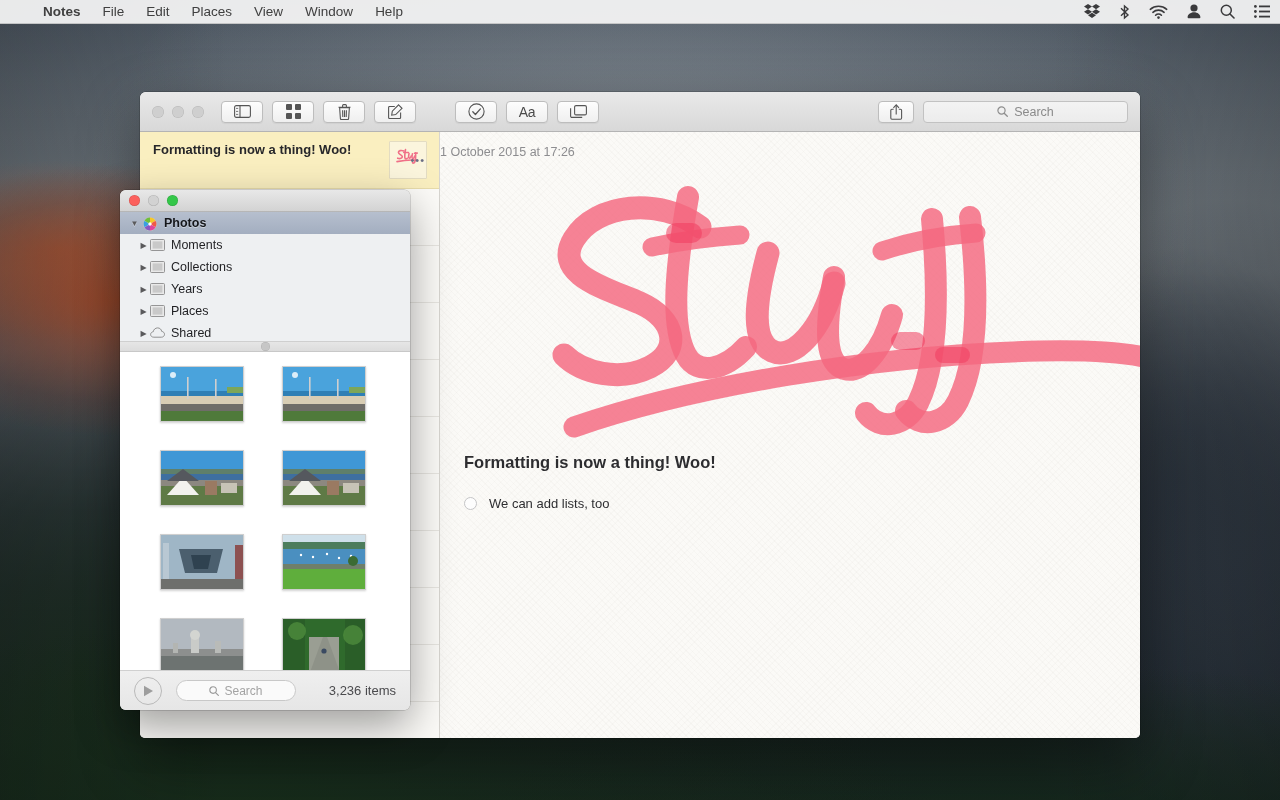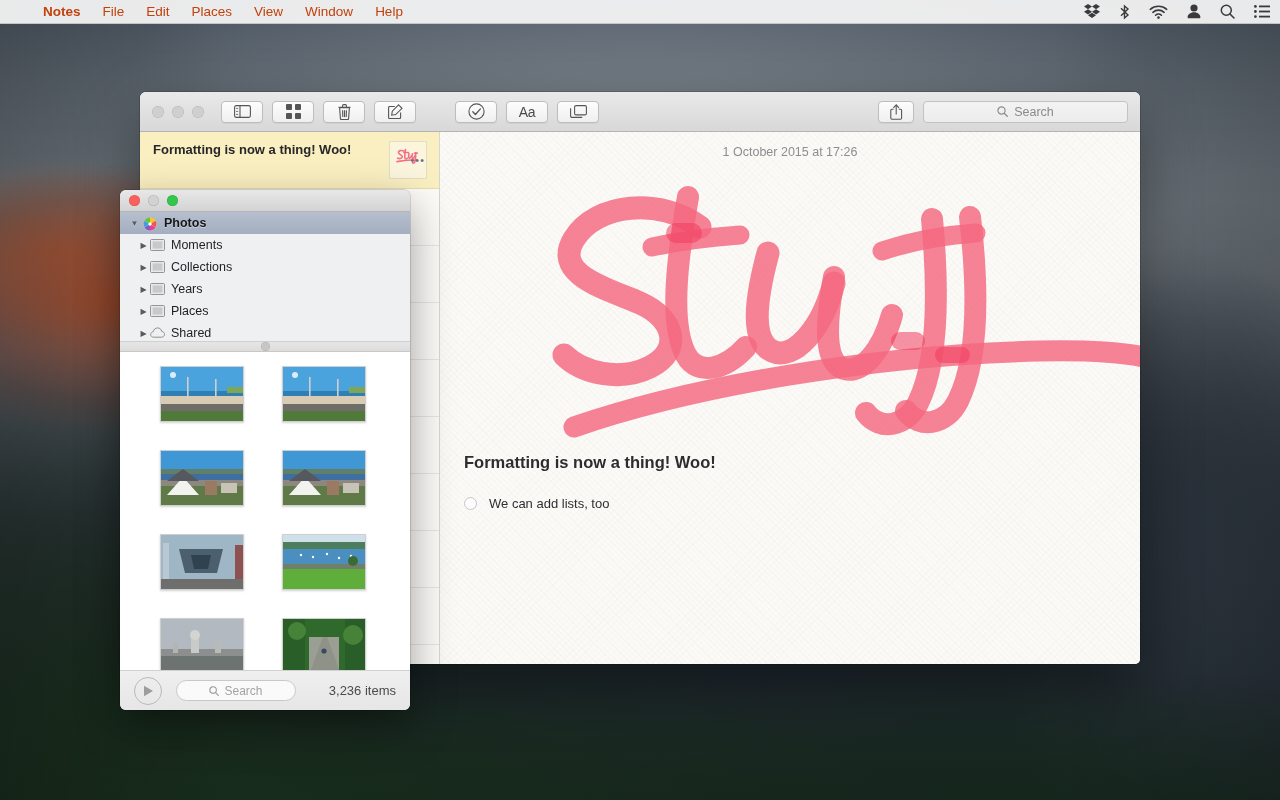--- a/index.html
+++ b/index.html
@@ -47,32 +47,32 @@
       radial-gradient(ellipse 800px 500px at 640px 200px, rgba(220,226,232,0.28), rgba(0,0,0,0) 70%),
       linear-gradient(90deg, rgba(0,0,0,0.18), rgba(0,0,0,0) 18%, rgba(0,0,0,0) 82%, rgba(0,0,0,0.16));
   }
 
   
   #menubar {
     position:absolute; left:0; top:0; width:1280px; height:24px;
     background:rgba(246,246,246,0.93);
     border-bottom:1px solid rgba(0,0,0,0.16);
     display:flex; align-items:center; z-index:50;
-    font-size:13.5px; color:#c2410c;
+    font-size:13.5px; color:#404040;
   }
   .mb-left { display:flex; align-items:center; padding-left:10px; gap:0; }
   .mb-item { padding:0 11px; height:24px; line-height:24px; white-space:nowrap; cursor:default; }
   .mb-item.app { font-weight:bold; }
   .apple-logo { width:22px; display:flex; justify-content:center; align-items:center; height:24px; }
   .mb-right { margin-left:auto; display:flex; align-items:center; padding-right:10px; gap:19px; }
   .mb-icon { display:flex; align-items:center; justify-content:center; height:24px; }
 
   
   #notes-window {
-    position:absolute; left:140px; top:92px; width:1000px; height:572px;
+    position:absolute; left:140px; top:92px; width:1000px; height:646px;
     border-radius:6px 6px 5px 5px;
     box-shadow:0 22px 60px rgba(0,0,0,0.45), 0 0 0 0.5px rgba(0,0,0,0.30);
     overflow:hidden; background:#fff; z-index:20;
   }
   #notes-toolbar {
     height:40px; width:100%;
     background:linear-gradient(180deg,#e9e9e9 0%,#d8d8d8 100%);
     border-bottom:1px solid #b4b4b4;
     display:flex; align-items:center; padding:0 12px; gap:0;
     position:relative;
@@ -136,21 +136,21 @@
     background:#fbfaf7;
   }
   #note-detail::before {
     content:""; position:absolute; inset:0;
     background-image:
       repeating-linear-gradient(45deg, rgba(120,110,95,0.030) 0px, rgba(120,110,95,0.030) 1px, rgba(0,0,0,0) 1px, rgba(0,0,0,0) 4px),
       repeating-linear-gradient(-45deg, rgba(120,110,95,0.025) 0px, rgba(120,110,95,0.025) 1px, rgba(0,0,0,0) 1px, rgba(0,0,0,0) 5px);
     pointer-events:none;
   }
   .note-date {
-    text-align:center; font-size:12.5px; color:#8d8d90;
+    text-align:left; font-size:12.5px; color:#8d8d90;
     padding-top:13px; position:relative; z-index:2;
   }
   #sketch-wrap { position:relative; z-index:2; height:300px; margin-top:-4px; }
   .note-heading {
     position:relative; z-index:2;
     font-size:16.5px; font-weight:bold; color:#2d2d30;
     padding:0 0 0 24px; margin-top:-2px;
   }
   .checklist { position:relative; z-index:2; margin-top:20px; padding-left:24px; }
   .check-item { display:flex; align-items:center; height:23px; margin-bottom:13px; }

